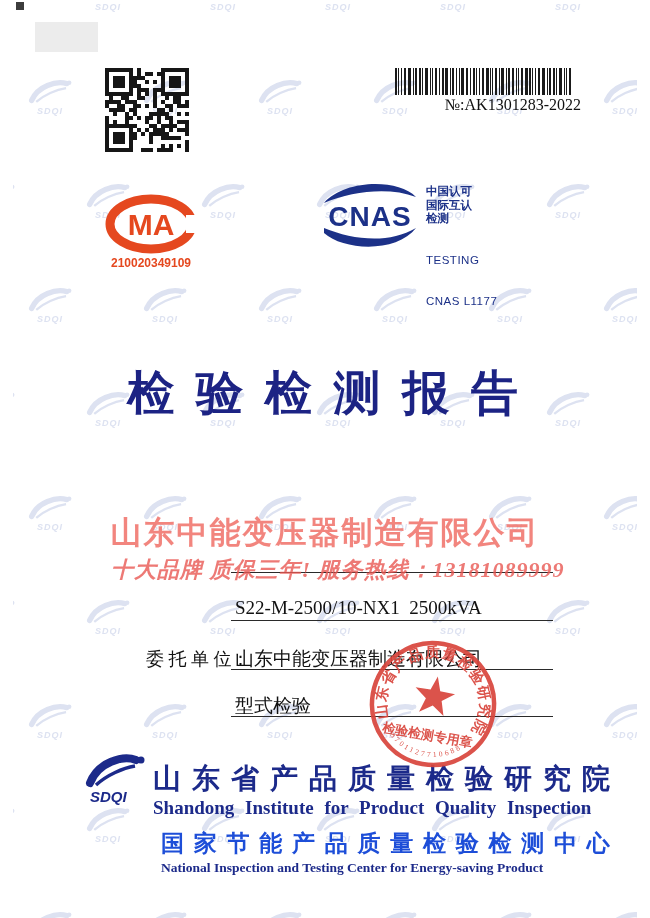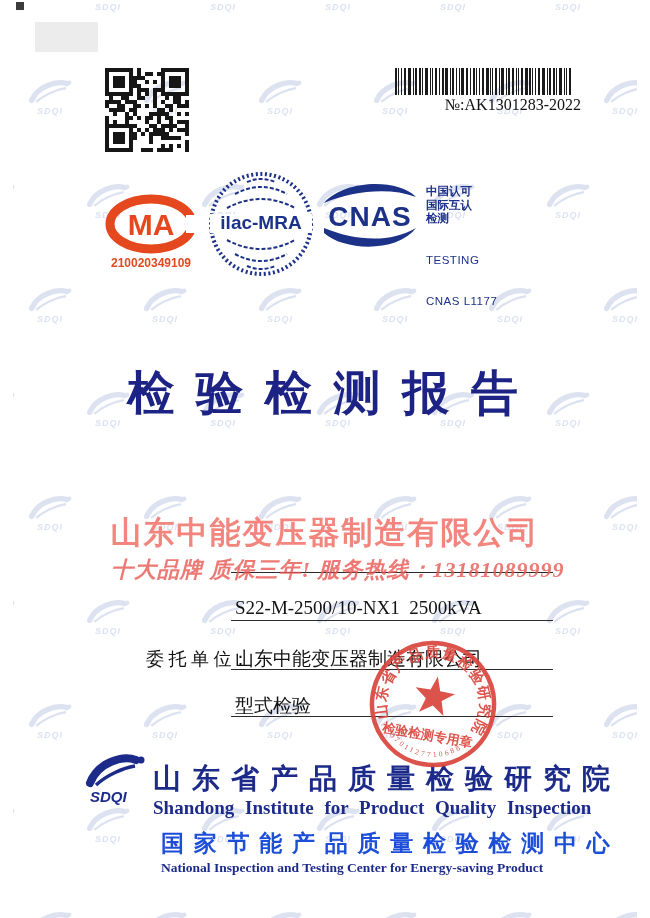--- a/index.html
+++ b/index.html
@@ -695,35 +695,20 @@
 
   <div class="cma">
     <svg width="92" height="60" viewBox="0 0 92 60">
       <ellipse cx="46" cy="30" rx="41" ry="25" fill="none" stroke="#e5481f" stroke-width="9"></ellipse>
       <rect x="81" y="21" width="11" height="18" fill="#ffffff"></rect>
       <text x="46" y="41" text-anchor="middle" font-size="30" font-weight="bold" fill="#e5481f">MA</text>
     </svg>
   </div>
   <div class="cma-number">210020349109</div>
 
-  <div class="ilac">
-    <svg width="108" height="108" viewBox="0 0 108 108">
-      <g stroke="#1c3188" fill="none">
-        <circle cx="54" cy="54" r="50" stroke-width="4" stroke-dasharray="2 2.6"></circle>
-        <path d="M20 38 Q54 20 88 38" stroke-width="2" stroke-dasharray="4 2"></path>
-        <path d="M28 24 Q54 10 80 24" stroke-width="2" stroke-dasharray="4 2"></path>
-        <path d="M40 12 Q54 6 68 12" stroke-width="2" stroke-dasharray="4 2"></path>
-        <path d="M20 70 Q54 88 88 70" stroke-width="2" stroke-dasharray="4 2"></path>
-        <path d="M28 84 Q54 98 80 84" stroke-width="2" stroke-dasharray="4 2"></path>
-        <path d="M40 96 Q54 102 68 96" stroke-width="2" stroke-dasharray="4 2"></path>
-      </g>
-      <rect x="3" y="44" width="102" height="19" fill="#ffffff"></rect>
-      <text x="54" y="59" text-anchor="middle" font-size="19" font-weight="bold" fill="#1c3188">ilac-MRA</text>
-    </svg>
-  </div>
 
   <div class="cnas">
     <svg width="102" height="74" viewBox="0 0 102 74">
       <path d="M5 25 C25 2 78 0 97 19 C70 9 34 13 5 25 Z" fill="#1c3188"></path>
       <path d="M5 55 C25 73 78 75 97 50 C70 66 34 62 5 50 Z" fill="#1c3188"></path>
       <text x="51" y="48" text-anchor="middle" font-size="28" font-weight="bold" fill="#1c3188" letter-spacing="1">CNAS</text>
     </svg>
   </div>
   <div class="cnas-info">
     <div>中国认可</div>

